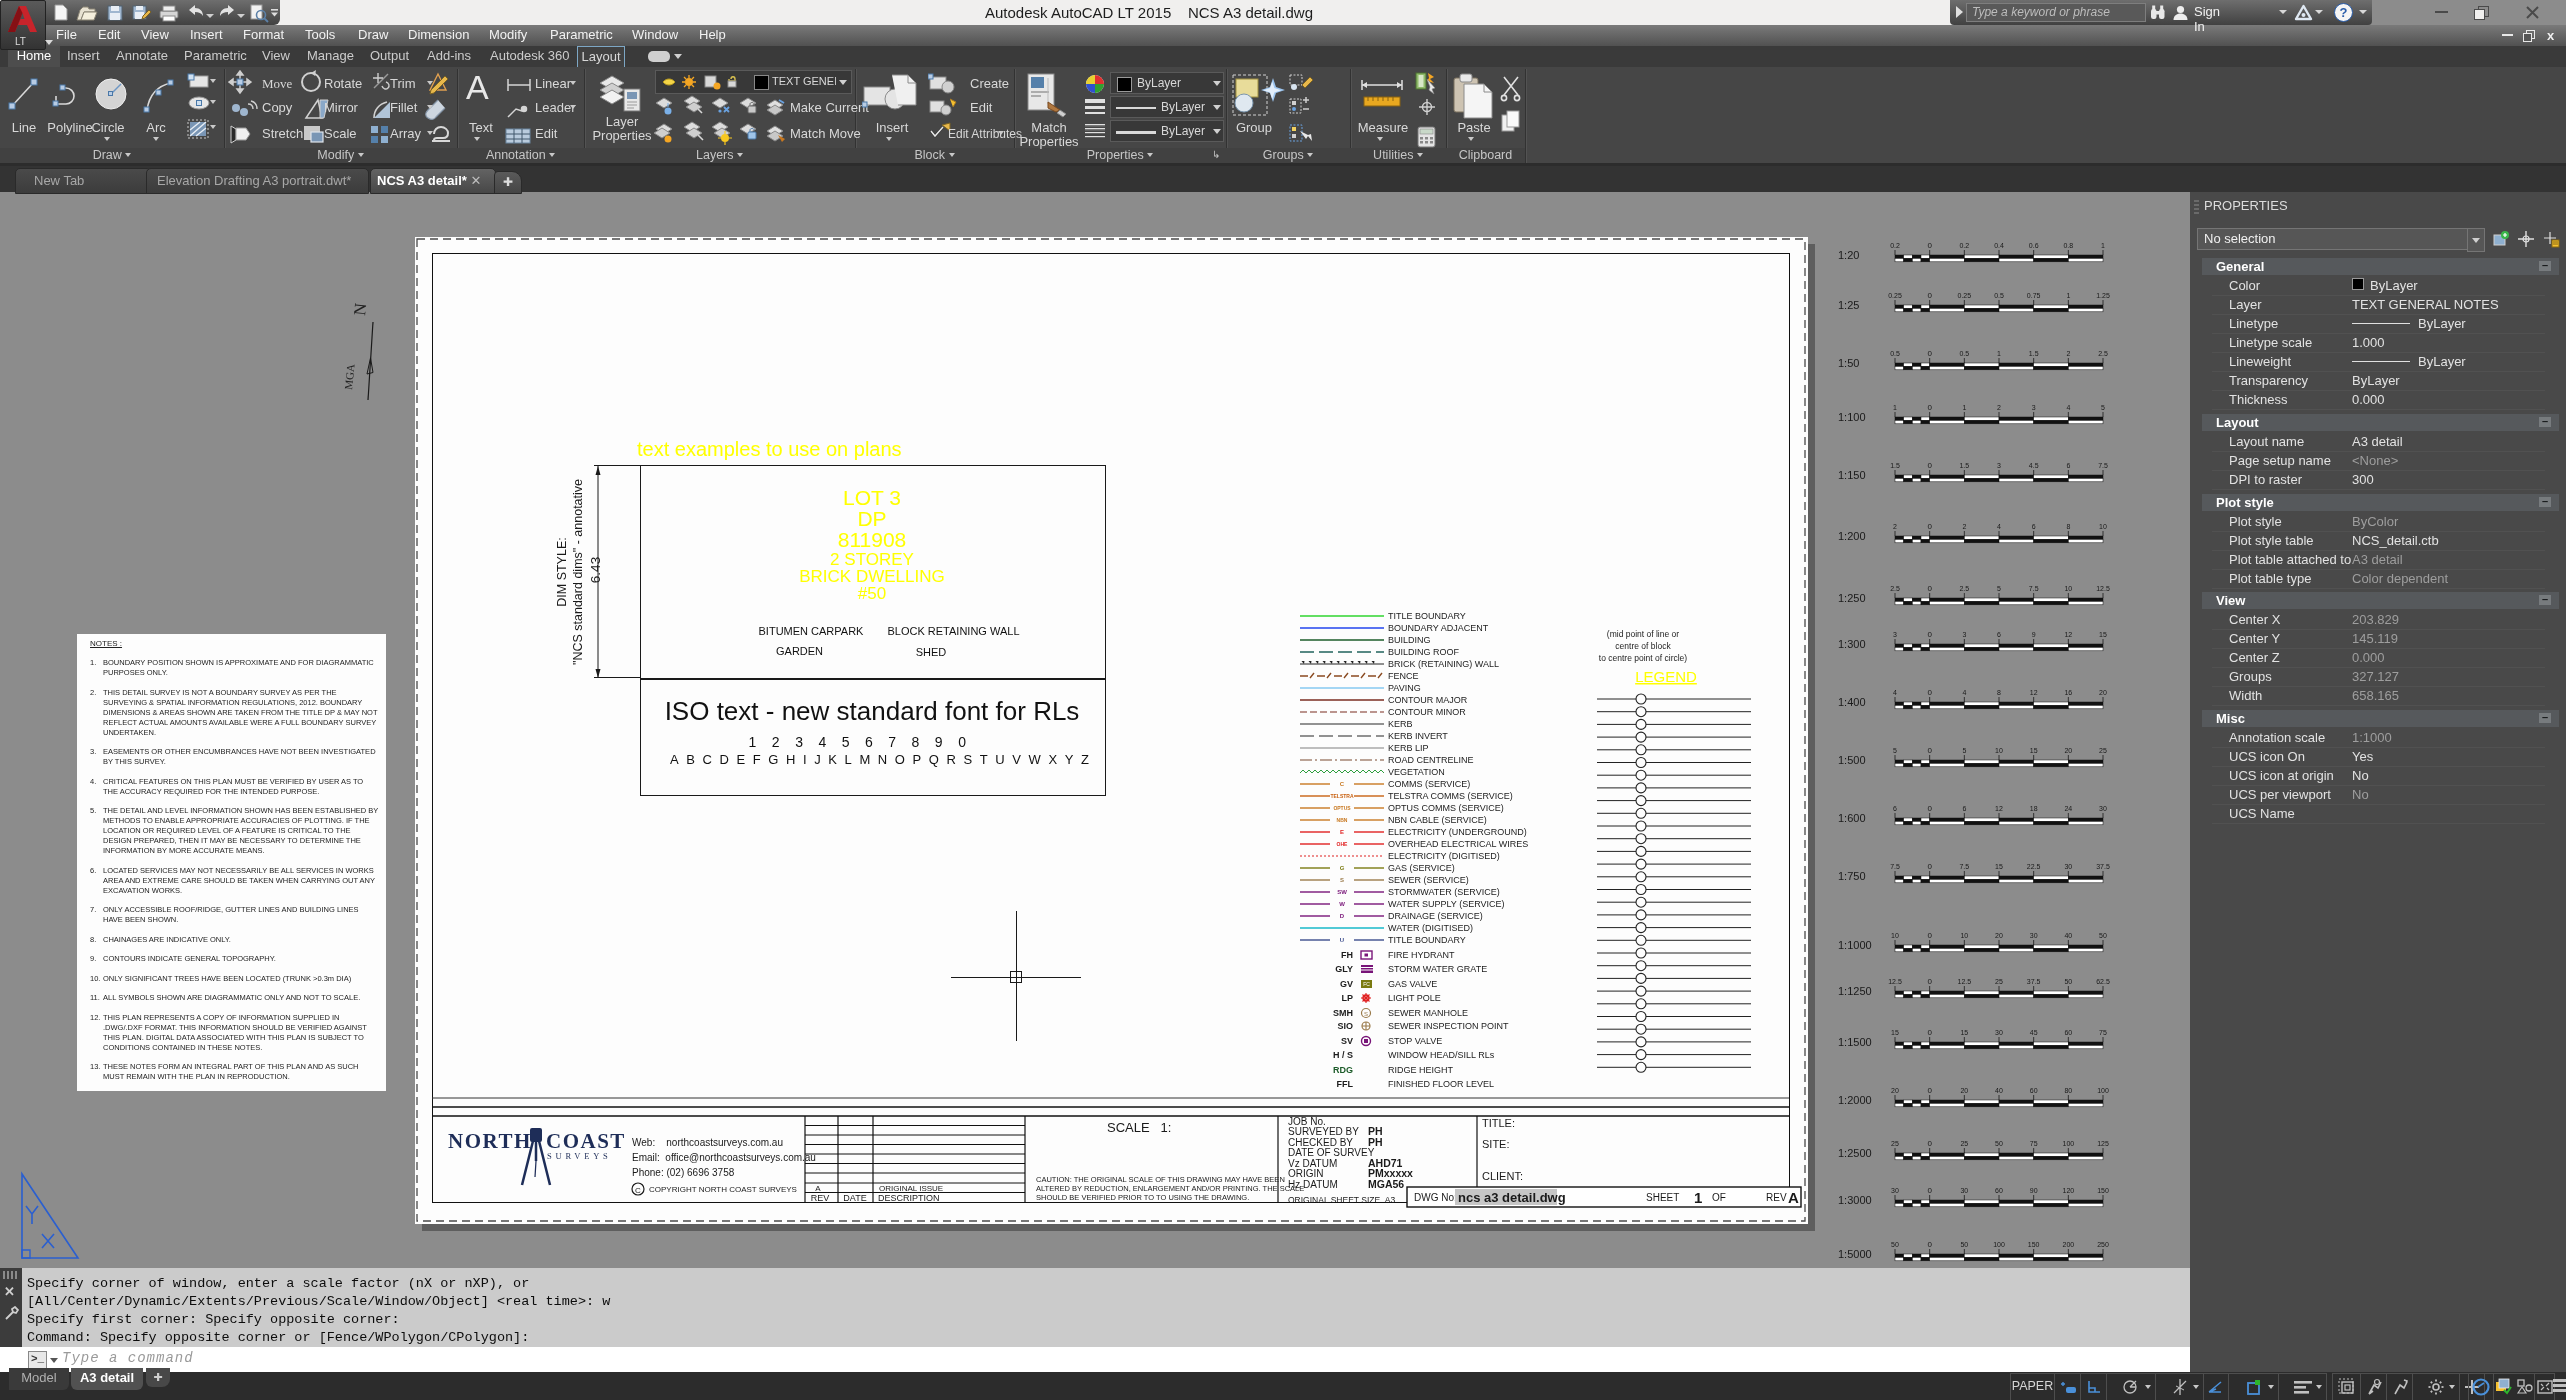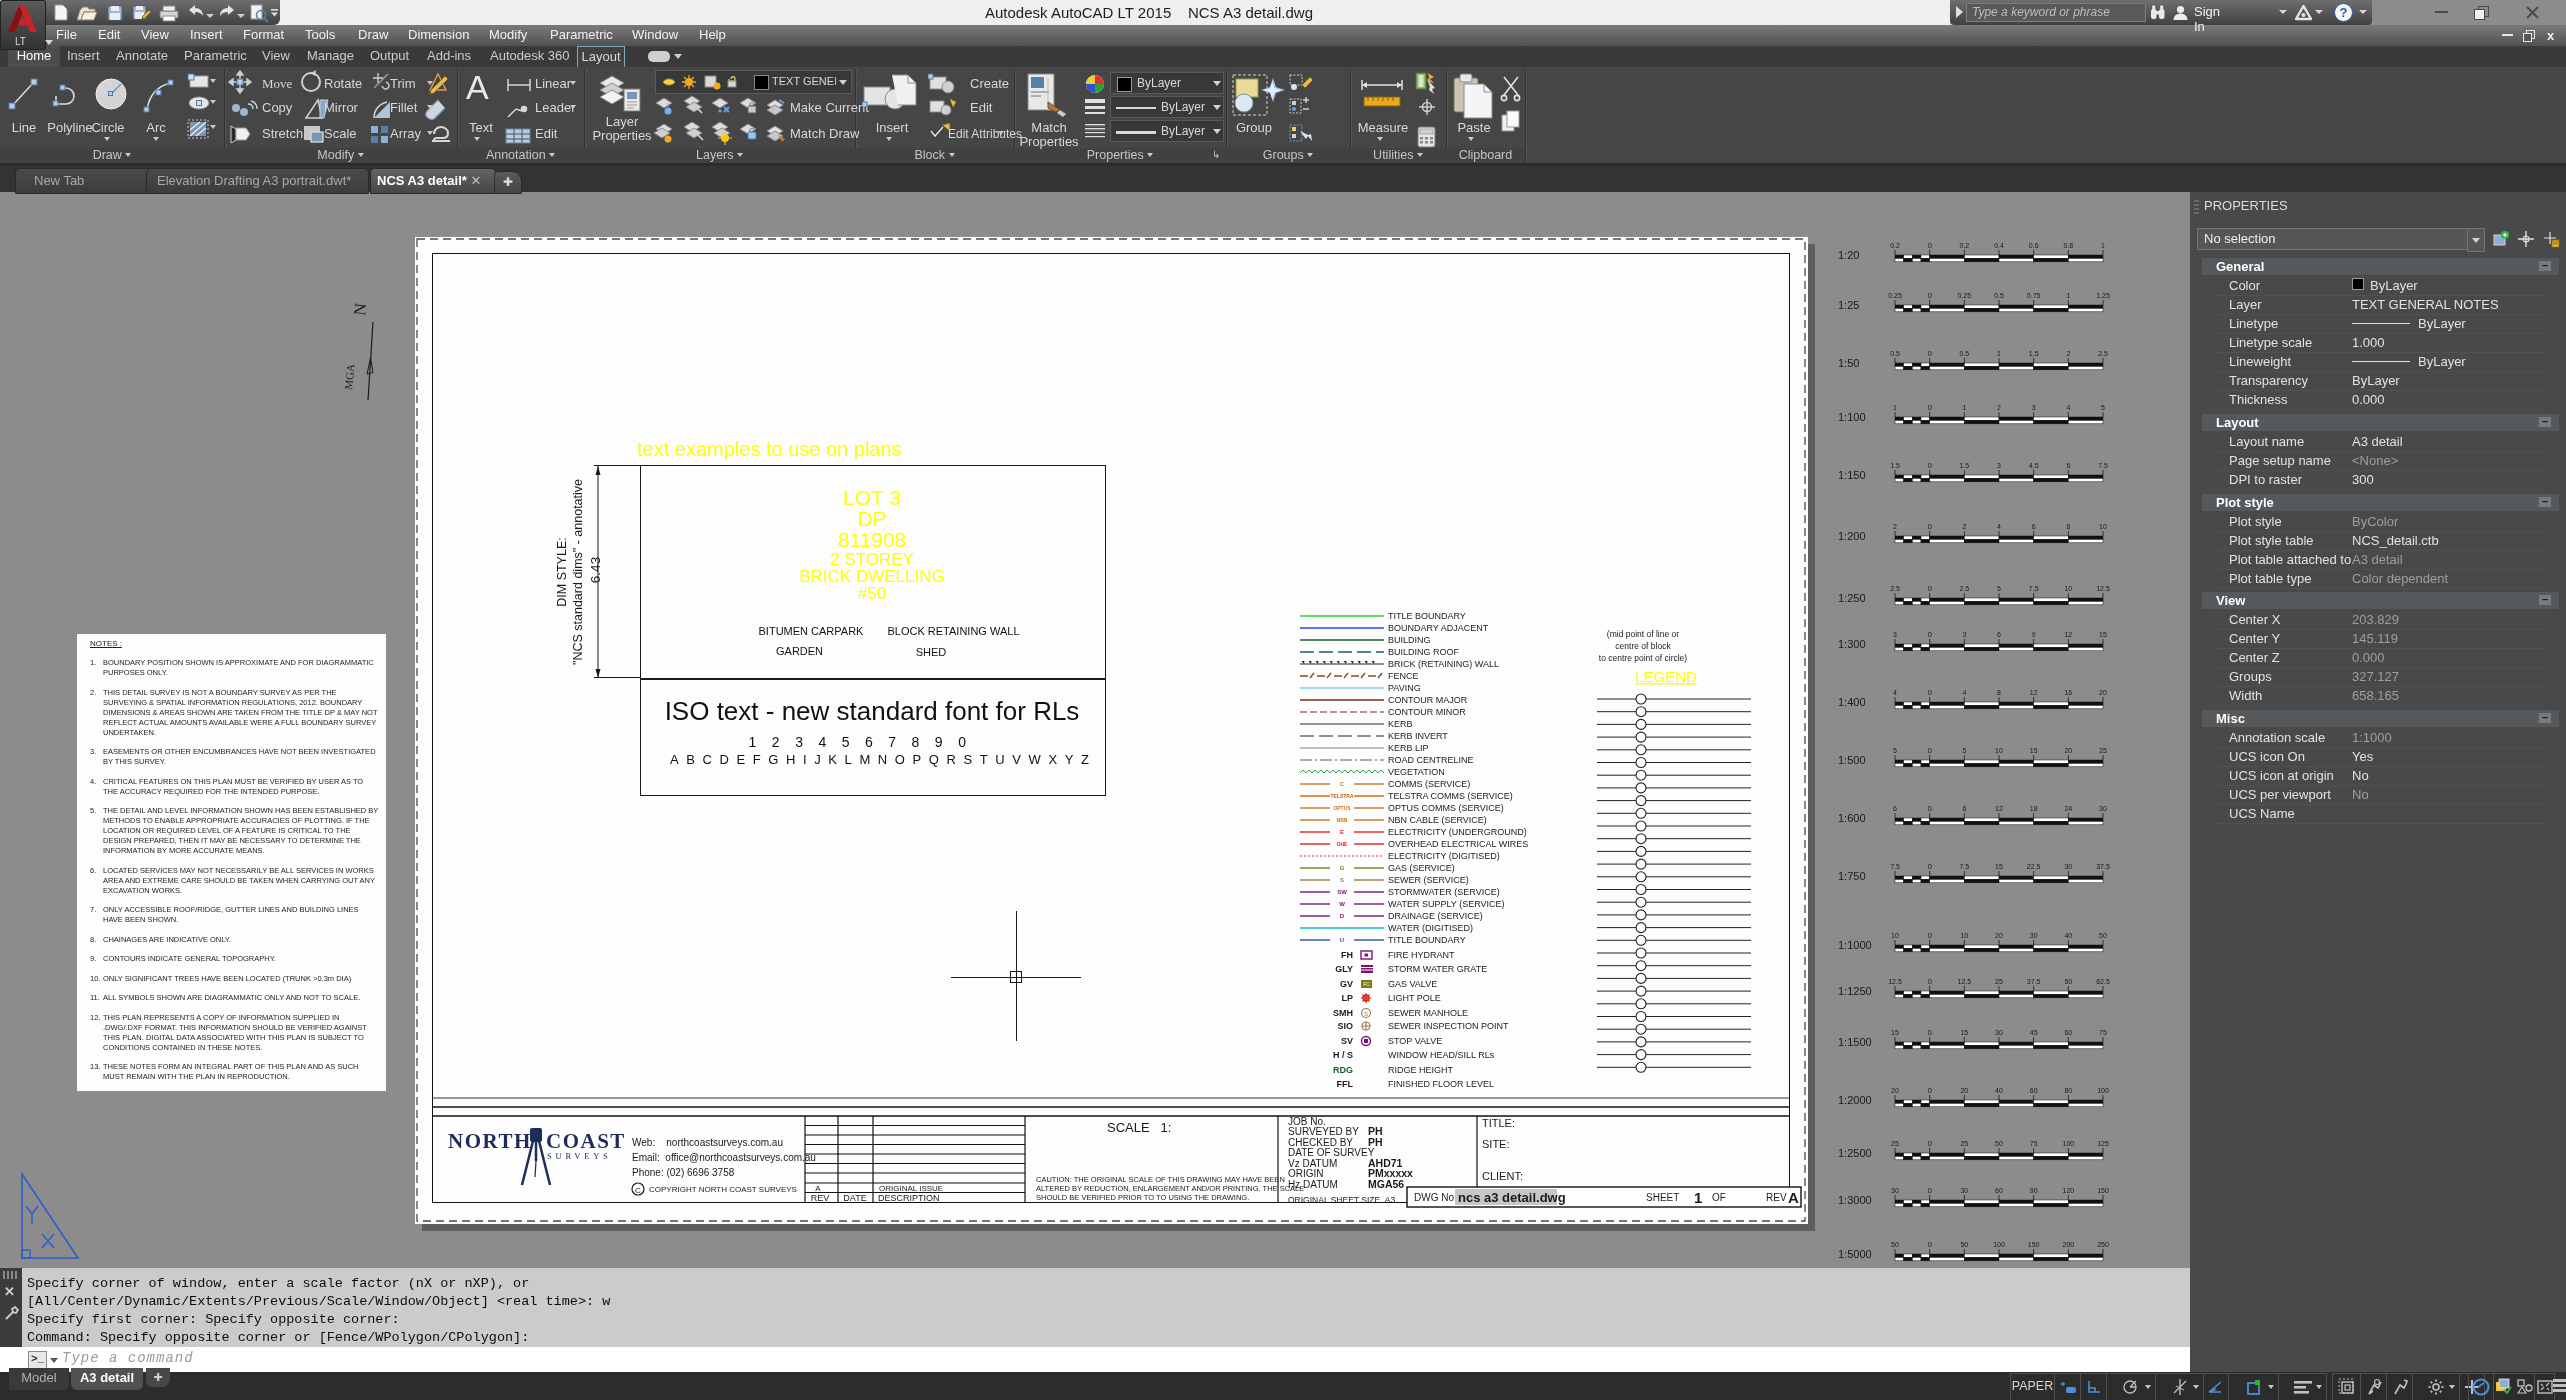--- a/index.html
+++ b/index.html
@@ -1382,21 +1382,21 @@
       <path d="M2 8l8-5 8 5-8 5z" fill="#e0e0e0" stroke="#888"></path>
       <path d="M2 13l8-5 8 5-8 5z" fill="#c8c8c8" stroke="#888"></path>
       <path d="M14 3l5 3" stroke="#6aa2e0" stroke-width="2"></path>
     </svg>
   <div class="abs" style="left:790px;top:33px;color:#d8d8d8;font-size:13px;">Make Current</div>
   <svg class="abs" style="left:765px;top:56px;" width="22" height="20" viewBox="0 0 22 20">
       <path d="M2 8l8-5 8 5-8 5z" fill="#e0e0e0" stroke="#888"></path>
       <path d="M2 13l8-5 8 5-8 5z" fill="#c8c8c8" stroke="#888"></path>
       <path d="M13 12l7 4-3 3z" fill="#c87820"></path>
     </svg>
-  <div class="abs" style="left:790px;top:59px;color:#d8d8d8;font-size:13px;">Match Draw</div>
+  <div class="abs" style="left:790px;top:59px;color:#d8d8d8;font-size:13px;">Match Move</div>
 
   <svg class="abs" style="left:862px;top:6px;" width="56" height="46" viewBox="0 0 56 46">
     <rect x="2" y="14" width="26" height="18" fill="#e4e4e4" stroke="#8a8a8a"></rect>
     <circle cx="33" cy="26" r="10" fill="#e4e4e4" stroke="#8a8a8a"></circle>
     <path d="M30 2h16l8 8v22h-18" fill="#f0f0f0" stroke="#8a8a8a"></path>
       <path d="M46 2v8h8" fill="none" stroke="#8a8a8a"></path>
     <rect x="0" y="29" width="5" height="5" fill="#b8cce4" stroke="#4a78a8" stroke-width="1"></rect>
   </svg>
   <div class="ilab" style="left:872px;top:54px;width:40px;">Insert</div>
   <div class="abs dn2" style="left:886px;top:70px;"></div>

